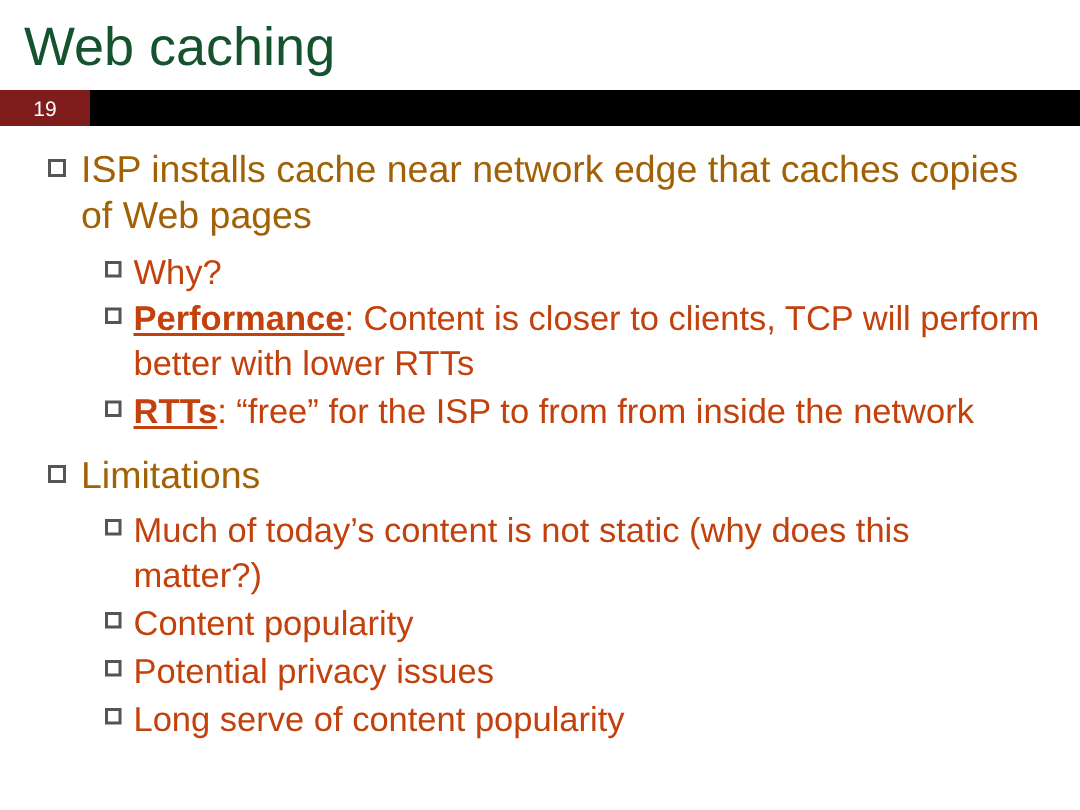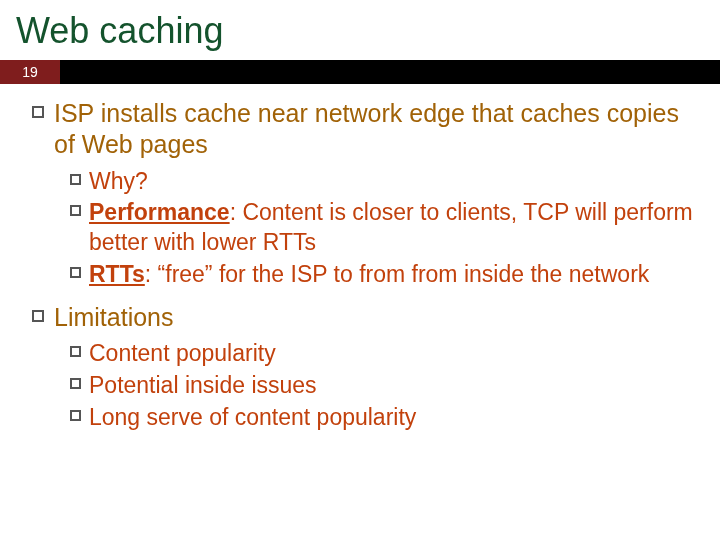--- a/index.html
+++ b/index.html
@@ -111,25 +111,29 @@
     </div>
   </div>
 
   <div class="bullet-1">
     <div class="marker"></div>
     <div class="text">Limitations</div>
   </div>
   <div class="sub-list">
     <div class="bullet-2">
       <div class="marker"></div>
+      <div class="text">Much of today’s content is not static (why does this matter?)</div>
+    </div>
+    <div class="bullet-2">
+      <div class="marker"></div>
       <div class="text">Content popularity</div>
     </div>
     <div class="bullet-2">
       <div class="marker"></div>
-      <div class="text">Potential inside issues</div>
+      <div class="text">Potential privacy issues</div>
     </div>
     <div class="bullet-2">
       <div class="marker"></div>
       <div class="text">Long serve of content popularity</div>
     </div>
   </div>
 
 </div>
 
 </body></html>

